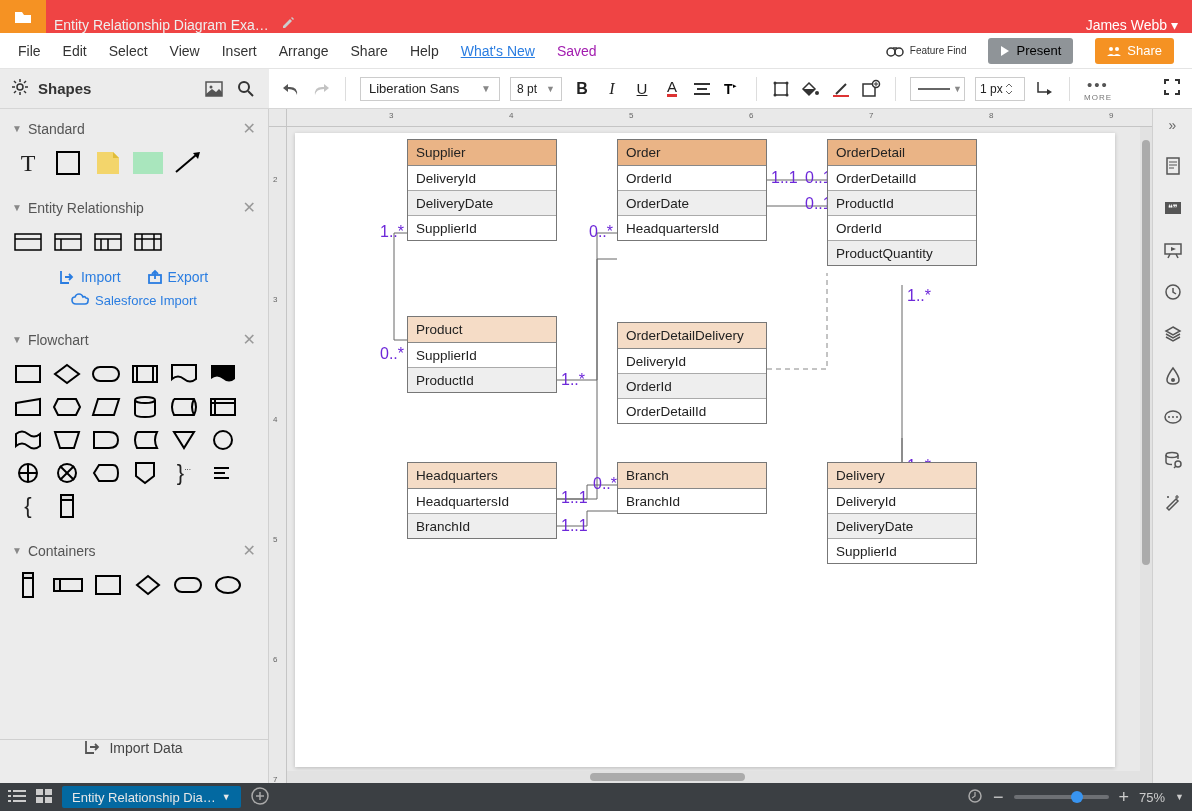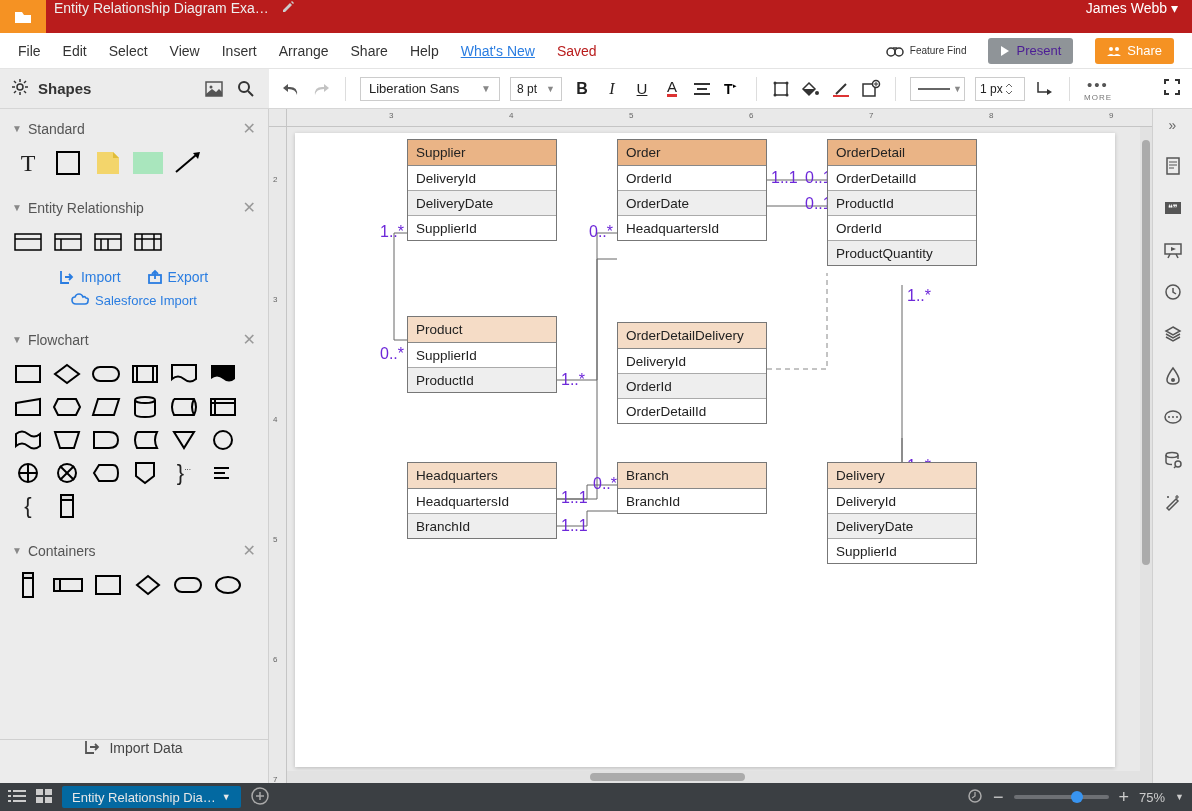--- a/index.html
+++ b/index.html
@@ -1,34 +1,34 @@
 <!DOCTYPE html>
 <html><head>
 <meta charset="utf-8">
 <style>
 * { box-sizing: border-box; margin: 0; padding: 0; }
 body { font-family: -apple-system, BlinkMacSystemFont, "Segoe UI", sans-serif; font-size: 13px; color: #222; background: #fff; width: 1192px; height: 811px; overflow: hidden; }
 
 
-.hdr { height: 33px; background: #b91c1c; display: flex; align-items: flex-start; color: #d6d6d6; }
+.hdr { height: 33px; background: #ef4444; display: flex; align-items: flex-end; color: #d6d6d6; }
 .hdr .logo { width: 46px; height: 33px; background: #f59223; display: flex; align-items: center; justify-content: center; }
 .hdr .title { margin-left: 8px; font-size: 14px; color: #eee; }
 .hdr .edit-icon { margin-left: 12px; }
 .hdr .sp { flex: 1; }
 .hdr .user { margin-right: 14px; font-size: 14px; color: #fff; cursor: pointer; }
 
 
 .menubar { height: 36px; display: flex; align-items: center; padding: 0 18px; border-bottom: 1px solid #e4e4e4; gap: 22px; }
 .menubar .mi { font-size: 14px; color: #333; cursor: pointer; }
 .menubar .mi.link { color: #2a7de1; text-decoration: underline; }
-.menubar .mi.muted { color: #b91c1c; }
+.menubar .mi.muted { color: #a21caf; }
 .menubar .sp { flex: 1; }
 .menubar .ff { display: flex; align-items: center; gap: 6px; font-size: 10px; color: #333; cursor: pointer; }
 .menubar .btn { height: 26px; border-radius: 3px; padding: 0 12px; display: flex; align-items: center; gap: 6px; font-size: 13px; cursor: pointer; }
-.menubar .btn.gray { background: #8f9498; color: #4c1d95; }
+.menubar .btn.gray { background: #8f9498; color: #000000; }
 .menubar .btn.orange { background: #f59223; color: #fff; }
 
 
 .tools { height: 40px; display: flex; border-bottom: 1px solid #d6d6d6; }
 .tools .left { width: 269px; display: flex; align-items: center; padding: 0 12px; gap: 10px; background:#ececec}
 .tools .left .gear { font-size: 16px; }
 .tools .left .shapes-lbl { font-size: 15px; font-weight: 600; color: #333; }
 .tools .left .sp { flex: 1; }
 .tools .left .icn { width: 22px; text-align: center; cursor: pointer; }
 .tools .right { flex: 1; display: flex; align-items: center; padding: 0 12px; gap: 10px; }

